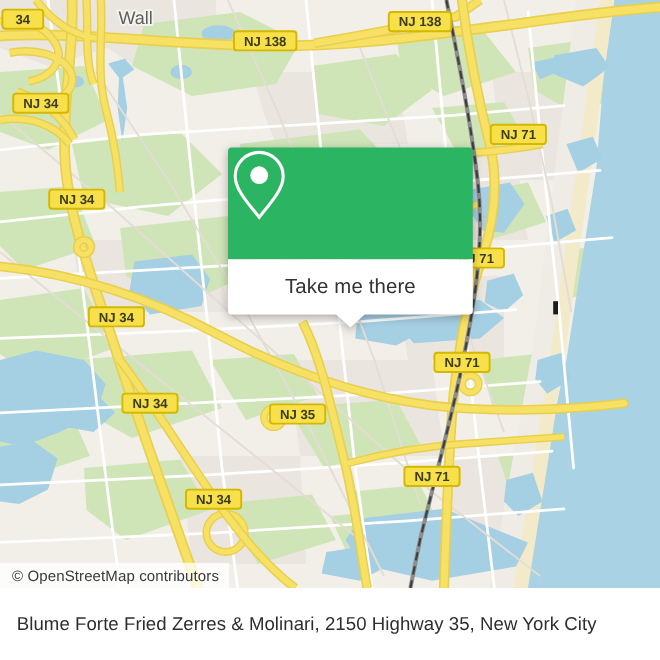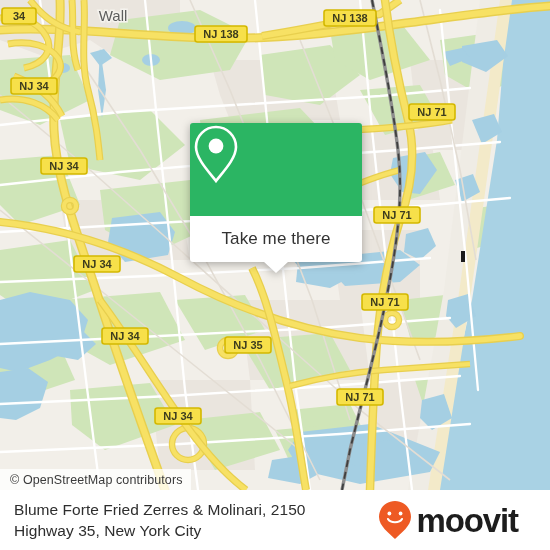--- a/index.html
+++ b/index.html
@@ -36,21 +36,21 @@
     color:#3a3a3a;
     letter-spacing:.1px;
     white-space:nowrap;
     z-index:40;
   }
 
   
   #callout {
     position:absolute;
     left:190px; top:123px;
-    width:172px;
+    width:204px;
     z-index:60;
     filter:drop-shadow(0 2px 4px rgba(0,0,0,.30));
   }
   #callout .card-top {
     background:#2bb563;
     height:93px;
     border-radius:3px 3px 0 0;
     display:flex; align-items:center; justify-content:center;
   }
   #callout .card-bottom {
@@ -383,24 +383,15 @@
       </div>
       <div class="card-bottom">
         <span class="card-label">Take me there</span>
       </div>
       <div class="tail"></div>
     </div>
   </div>
 
   <div id="footer">
     <div id="footer-title">Blume Forte Fried Zerres &amp; Molinari, 2150 Highway 35, New York City</div>
-    <div id="brand">
-      <svg width="36" height="40" viewBox="0 0 36 40">
-        <path d="M18 1 C9 1 2 8 2 17 C2 26 12 33 18 39 C24 33 34 26 34 17 C34 8 27 1 18 1 Z" fill="#ee5a24"></path>
-        <circle cx="12.4" cy="13.5" r="1.9" fill="#ffffff"></circle>
-        <circle cx="23.6" cy="13.5" r="1.9" fill="#ffffff"></circle>
-        <path d="M11 19 C13.6 23.4 22.4 23.4 25 19" fill="none" stroke="#ffffff" stroke-width="2.1" stroke-linecap="round"></path>
-      </svg>
-      <span class="brand-word">moovit</span>
-    </div>
   </div>
 
 </div>
 
 </body></html>

